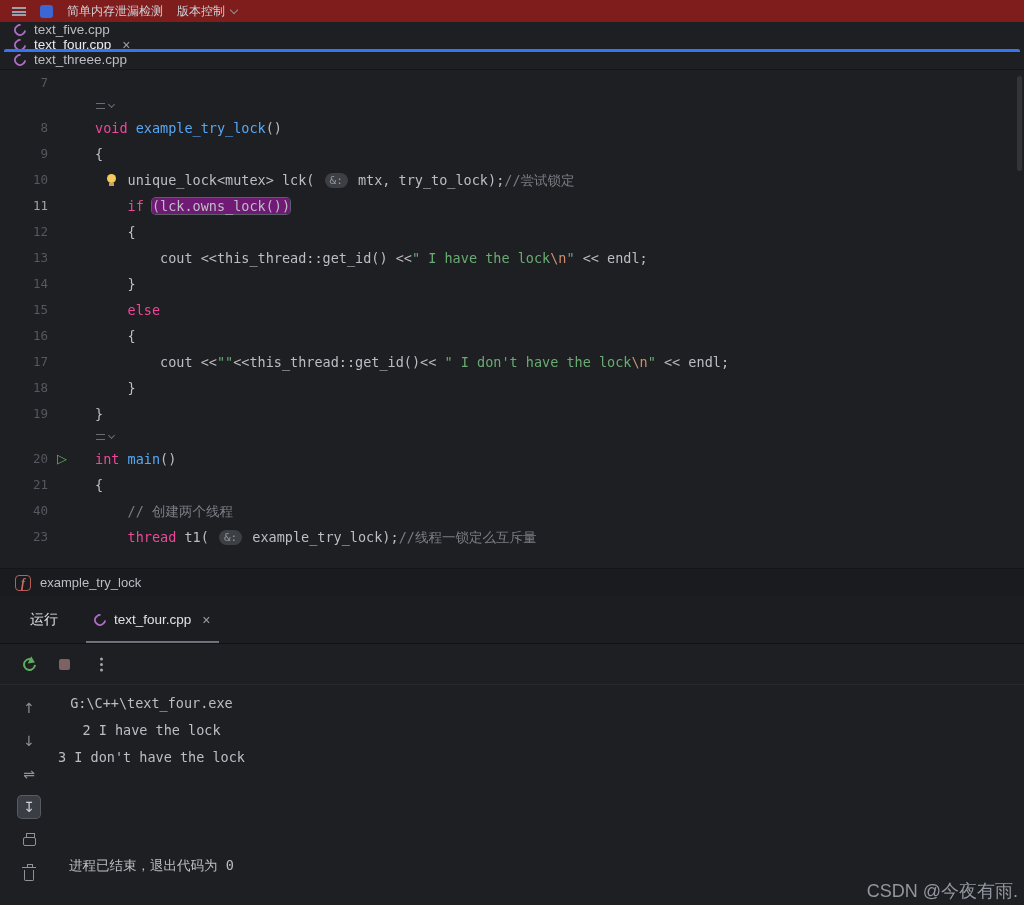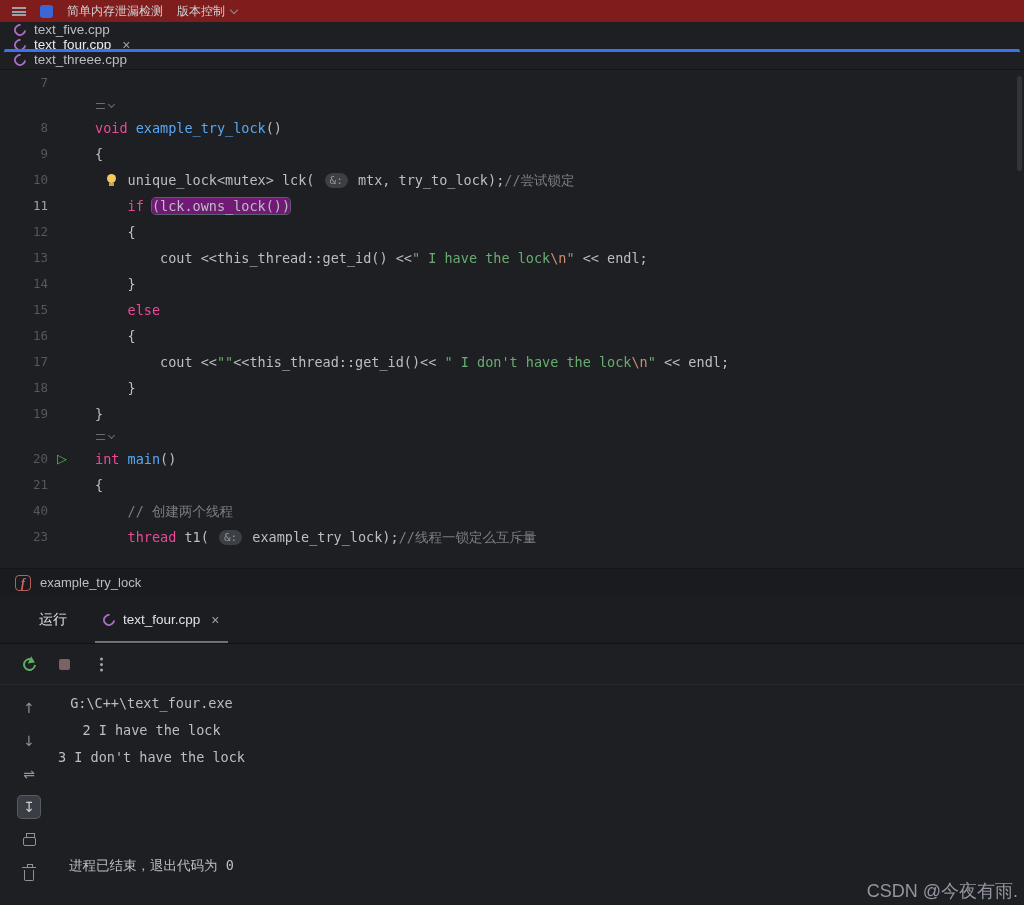--- a/index.html
+++ b/index.html
@@ -43,21 +43,21 @@
   .cv-g{width:9px;height:6px;border-top:1.5px solid #696D73;border-bottom:1.5px solid #696D73;}
   .cv-c{width:5px;height:5px;border-right:1.5px solid #696D73;border-bottom:1.5px solid #696D73;transform:rotate(45deg);margin-top:-2px;}
   .scroll-thumb{position:absolute;right:2px;top:6px;width:5px;height:95px;background:#43464A;border-radius:3px;opacity:.55;}
 
   
   .breadcrumbs{height:28px;background:#1A1B1E;border-top:1px solid #141517;display:flex;align-items:center;gap:9px;padding-left:15px;}
   .f-icon{width:16px;height:16px;border:1px solid #B85F5B;border-radius:4px;color:#D16A64;font-family:"Liberation Serif",serif;font-style:italic;font-weight:600;font-size:12px;line-height:14px;text-align:center;flex:0 0 16px;}
   .bc-label{color:#BCBEC4;font-size:13px;}
 
   
-  .rp-header{height:48px;background:#1C1D20;display:flex;align-items:center;padding-left:39px;gap:28px;border-bottom:1px solid #101113;}
+  .rp-header{height:48px;background:#1C1D20;display:flex;align-items:center;padding-left:30px;gap:28px;border-bottom:1px solid #101113;}
   .rp-title{color:#DFE1E5;font-size:14px;}
   .rp-tab{display:flex;align-items:center;gap:8px;position:relative;height:100%;padding:0 8px;color:#DFE1E5;font-size:13.5px;}
   .rp-tab::after{content:"";position:absolute;left:0;right:0;bottom:0;height:2px;background:#6E727A;}
 
   
   .rp-toolbar{height:41px;display:flex;align-items:center;gap:22px;padding-left:22px;border-bottom:1px solid #26282C;background:#1E1F22;}
   .rerun{position:relative;width:15px;height:15px;display:inline-block;}
   .rerun-ring{position:absolute;left:1px;top:1px;right:1px;bottom:1px;border:2px solid #5CAD5F;border-radius:50%;border-right-color:transparent;transform:rotate(-40deg);}
   .rerun-tri{position:absolute;right:-2px;top:1px;width:0;height:0;border:4px solid transparent;border-left:6px solid #5CAD5F;transform:rotate(25deg);}
   .stop{width:11px;height:11px;background:#7E6163;border-radius:2px;display:inline-block;}

